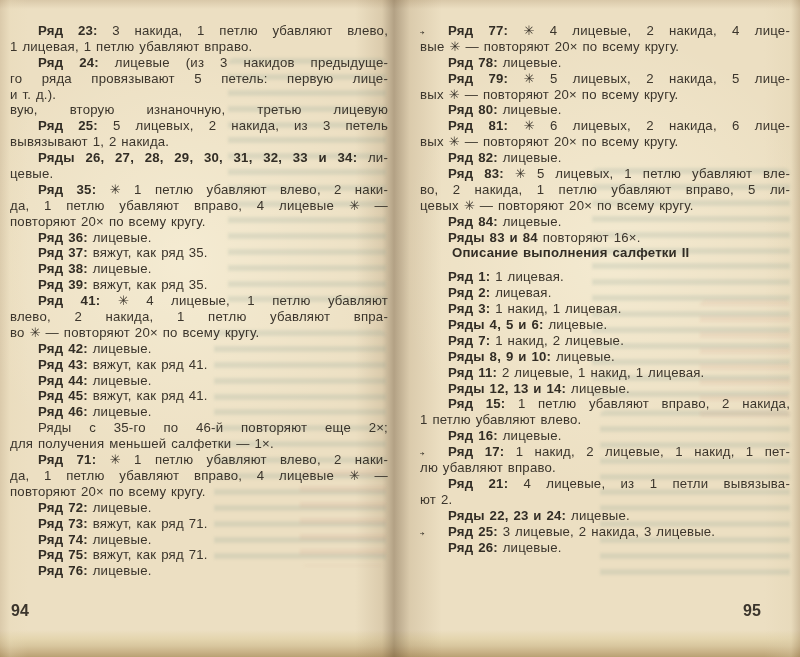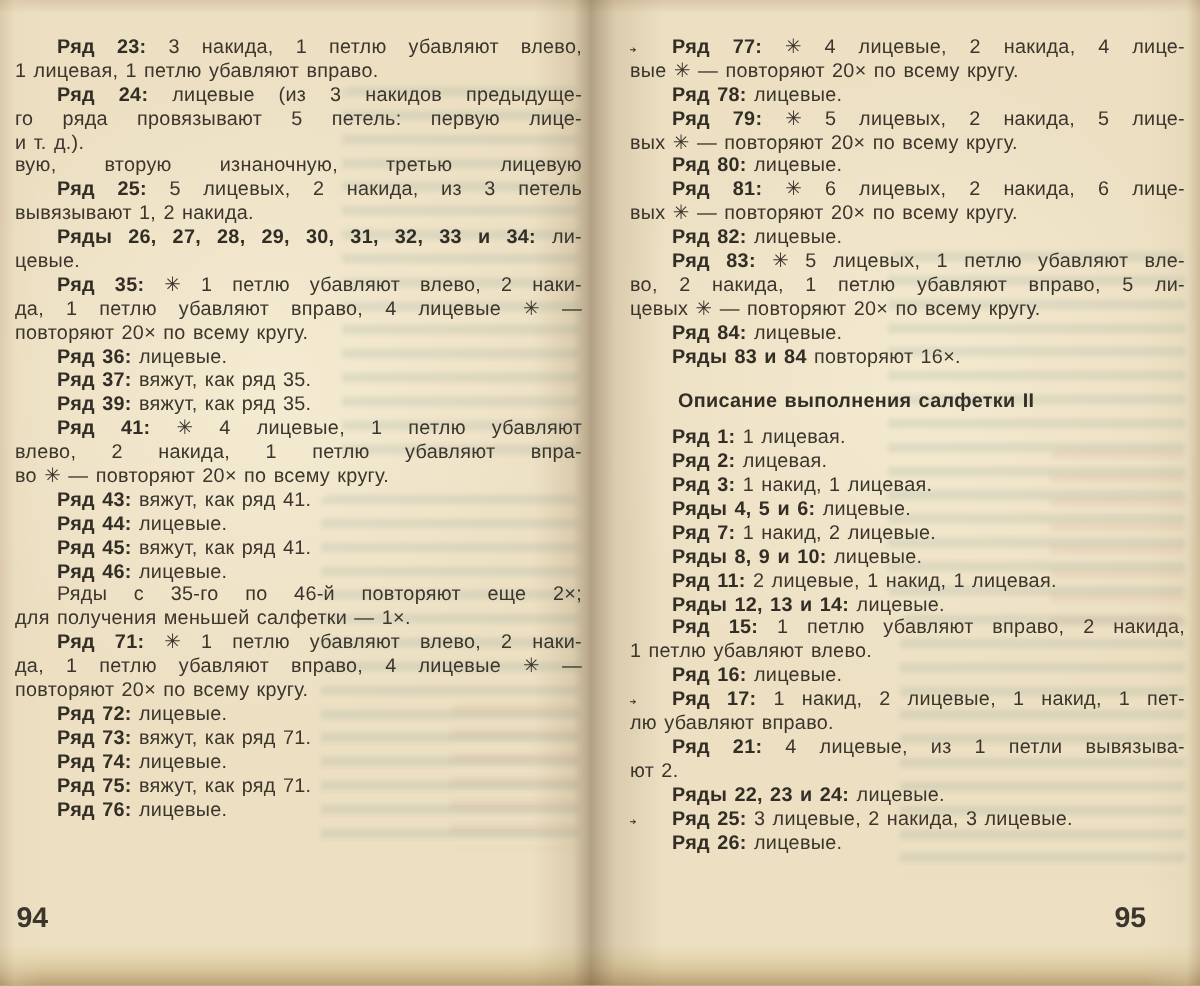--- a/index.html
+++ b/index.html
@@ -16,23 +16,23 @@
       #ecdfc2;}
   .col{position:absolute;color:#3b352c;font-size:13.2px;line-height:15.9px;
     letter-spacing:.2px;word-spacing:1px;}
   #left-col{left:10px;top:23px;width:378px;}
   #right-col{left:420px;top:23px;width:370px;}
   .line{position:relative;height:15.9px;overflow:hidden;}
   .ind{padding-left:28px;}
   .just{text-align:justify;}
   .just::after{content:"";display:inline-block;width:100%;height:0;}
   .lbl{font-weight:bold;color:#322d25;}
-  .heading{font-weight:bold;color:#322d25;margin-top:14px;margin-bottom:8px;padding-left:32px;}
+  .heading{font-weight:bold;color:#322d25;margin-bottom:8px;padding-left:32px;}
   .marker{position:absolute;left:-14px;top:0;font-weight:normal;color:#3b352c;}
-  .pagenum{position:absolute;font-size:19px;font-weight:bold;color:#3b352c;}
+  .pagenum{position:absolute;font-size:16px;font-weight:bold;color:#3b352c;}
   #pn-left{left:11px;top:602px;}
   #pn-right{left:743px;top:602px;text-align:center;}
   
   .bleed{position:absolute;filter:blur(1.6px);border-radius:6px;pointer-events:none;
     background:repeating-linear-gradient(180deg, rgba(118,150,138,.16) 0 6px, rgba(0,0,0,0) 6px 15.9px);}
   .bleed.pink{background:repeating-linear-gradient(180deg, rgba(205,150,128,.13) 0 6px, rgba(0,0,0,0) 6px 15.9px);}
   #bl1{left:228px;top:58px;width:158px;height:250px;}
   #bl2{left:214px;top:330px;width:172px;height:235px;}
   #bl3{left:300px;top:470px;width:86px;height:96px;}
   #bl4{left:592px;top:168px;width:198px;height:230px;}
@@ -59,24 +59,26 @@
       <div class="line just"><span class="txt">вую, вторую изнаночную, третью лицевую</span></div>
       <div class="line ind just"><span class="lbl">Ряд 25:</span><span class="txt"> 5 лицевых, 2 накида, из 3 петель</span></div>
       <div class="line"><span class="txt">вывязывают 1, 2 накида.</span></div>
       <div class="line ind just"><span class="lbl">Ряды 26, 27, 28, 29, 30, 31, 32, 33 и 34:</span><span class="txt"> ли-</span></div>
       <div class="line"><span class="txt">цевые.</span></div>
       <div class="line ind just"><span class="lbl">Ряд 35:</span><span class="txt"> ✳ 1 петлю убавляют влево, 2 наки-</span></div>
       <div class="line just"><span class="txt">да, 1 петлю убавляют вправо, 4 лицевые ✳ —</span></div>
       <div class="line"><span class="txt">повторяют 20× по всему кругу.</span></div>
       <div class="line ind"><span class="lbl">Ряд 36:</span><span class="txt"> лицевые.</span></div>
       <div class="line ind"><span class="lbl">Ряд 37:</span><span class="txt"> вяжут, как ряд 35.</span></div>
+      <div class="line ind"><span class="lbl">Ряд 38:</span><span class="txt"> лицевые.</span></div>
       <div class="line ind"><span class="lbl">Ряд 39:</span><span class="txt"> вяжут, как ряд 35.</span></div>
       <div class="line ind just"><span class="lbl">Ряд 41:</span><span class="txt"> ✳ 4 лицевые, 1 петлю убавляют</span></div>
       <div class="line just"><span class="txt">влево, 2 накида, 1 петлю убавляют впра-</span></div>
       <div class="line"><span class="txt">во ✳ — повторяют 20× по всему кругу.</span></div>
+      <div class="line ind"><span class="lbl">Ряд 42:</span><span class="txt"> лицевые.</span></div>
       <div class="line ind"><span class="lbl">Ряд 43:</span><span class="txt"> вяжут, как ряд 41.</span></div>
       <div class="line ind"><span class="lbl">Ряд 44:</span><span class="txt"> лицевые.</span></div>
       <div class="line ind"><span class="lbl">Ряд 45:</span><span class="txt"> вяжут, как ряд 41.</span></div>
       <div class="line ind"><span class="lbl">Ряд 46:</span><span class="txt"> лицевые.</span></div>
       <div class="line ind just"><span class="txt">Ряды с 35-го по 46-й повторяют еще 2×;</span></div>
       <div class="line"><span class="txt">для получения меньшей салфетки — 1×.</span></div>
       <div class="line ind just"><span class="lbl">Ряд 71:</span><span class="txt"> ✳ 1 петлю убавляют влево, 2 наки-</span></div>
       <div class="line just"><span class="txt">да, 1 петлю убавляют вправо, 4 лицевые ✳ —</span></div>
       <div class="line"><span class="txt">повторяют 20× по всему кругу.</span></div>
       <div class="line ind"><span class="lbl">Ряд 72:</span><span class="txt"> лицевые.</span></div>

